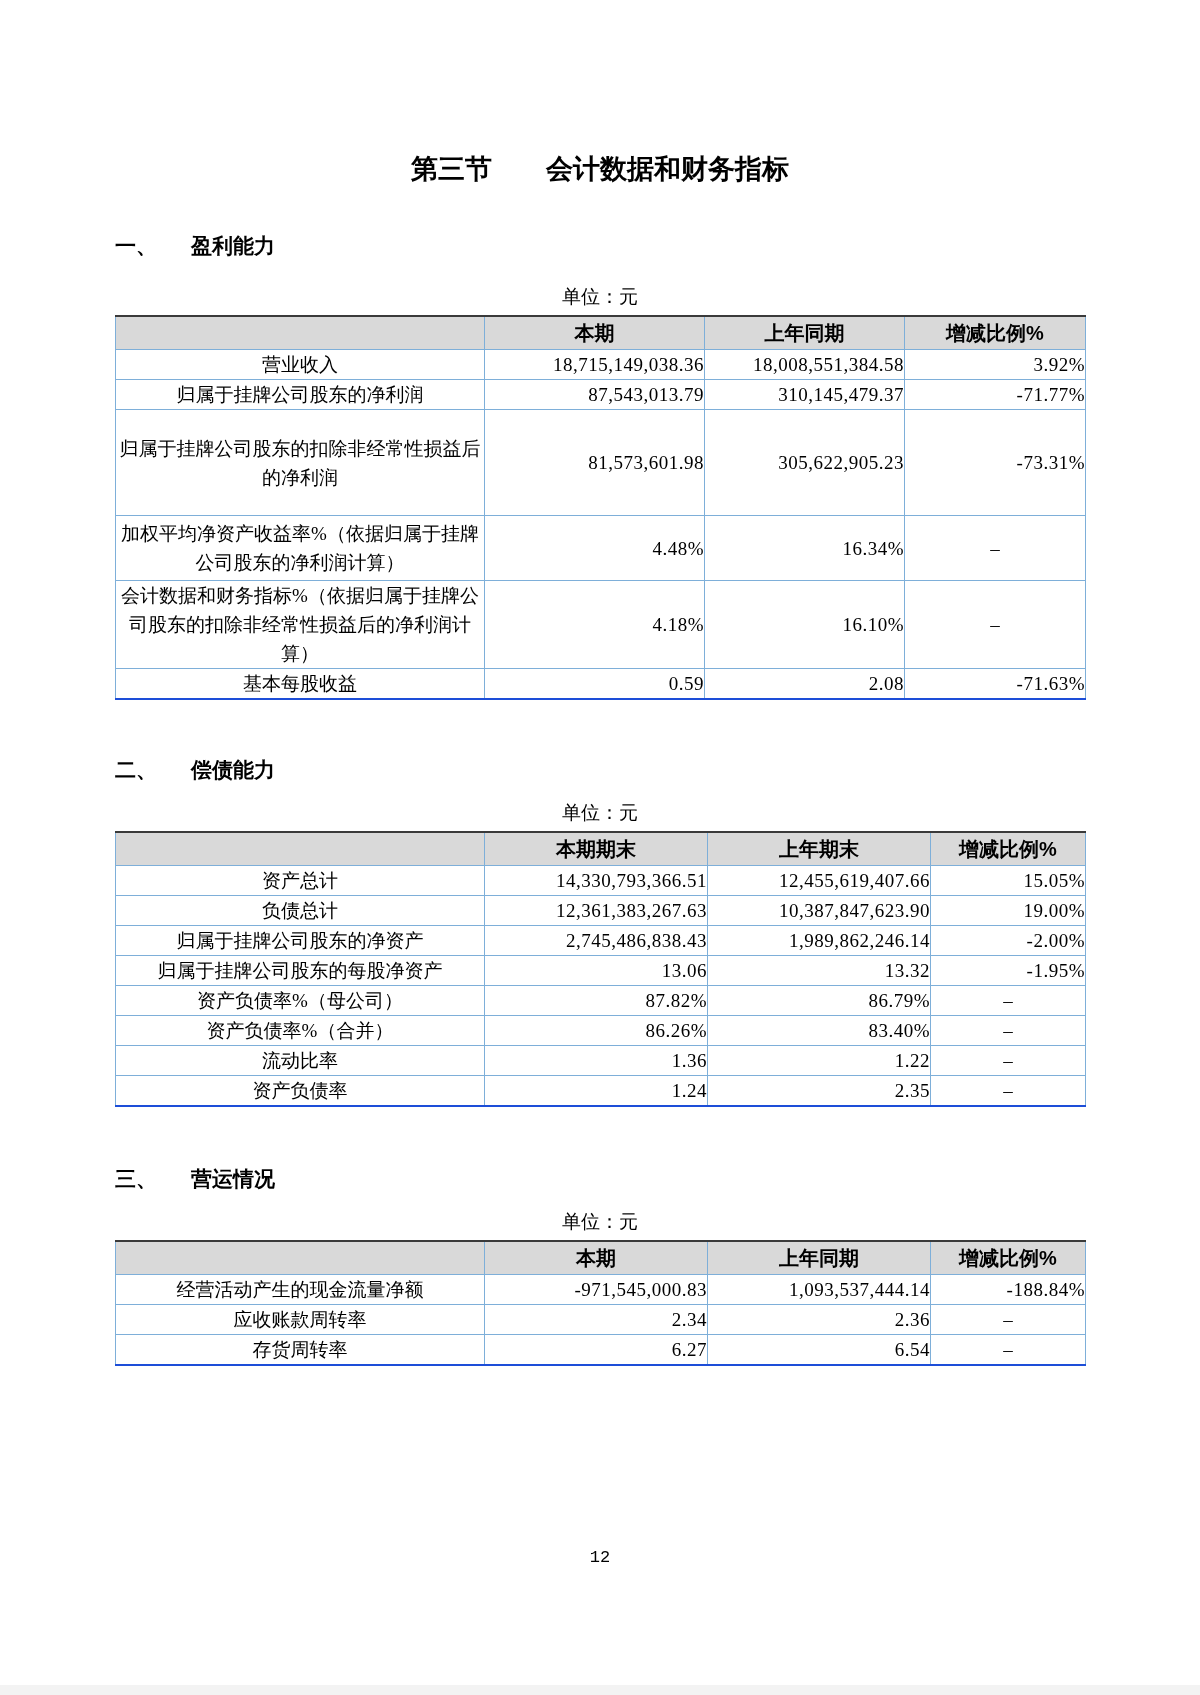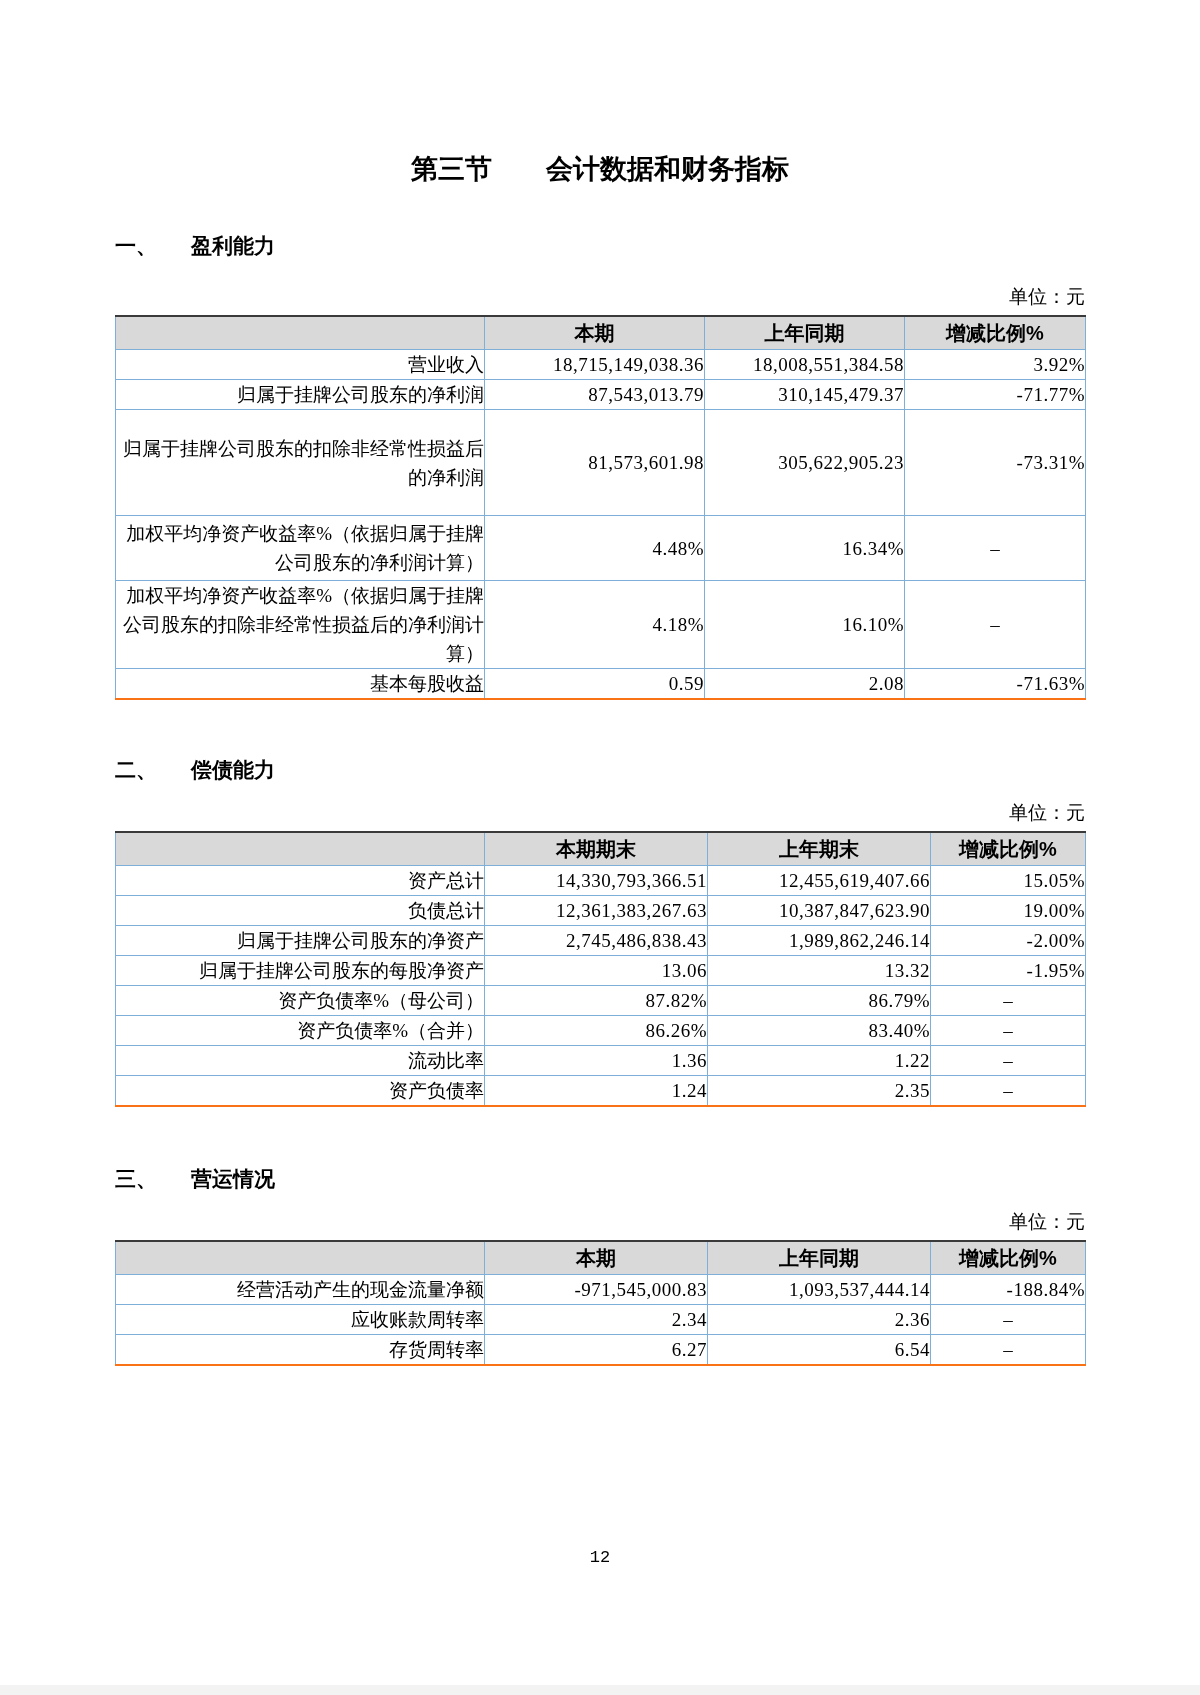--- a/index.html
+++ b/index.html
@@ -35,50 +35,50 @@
     font-family:"Liberation Sans","DejaVu Sans",sans-serif;
     font-weight:bold;
     font-size:21px;
     line-height:28px;
   }
   .sh-1{ margin-top:46px; }
   .sh-2{ margin-top:56px; }
   .sh-3{ margin-top:58px; }
   .section-num{ width:76px; flex:0 0 76px; }
   .unit-line{
-    text-align:right;
+    text-align:center;
     font-size:19px;
     line-height:26px;
     margin:16px 0 5px 0;
   }
   .unit-1{ margin-top:24px; }
   table.fin-table{
     width:970px;
     border-collapse:collapse;
     table-layout:fixed;
-    border-bottom:2px solid #f97316;
+    border-bottom:2px solid #1d4ed8;
   }
   table.fin-table th, table.fin-table td{
     border:1px solid #7eafd9;
     font-size:19px;
     line-height:29px;
     padding:0;
     vertical-align:middle;
     overflow:hidden;
   }
   table.fin-table th{
     background:#d9d9d9;
     font-family:"Liberation Sans","DejaVu Sans",sans-serif;
     font-weight:bold;
     font-size:20px;
     border-top:2px solid #3a3a3a;
     height:32px;
     text-align:center;
   }
-  td.c-label{ text-align:right; padding:0 40px 0 9px; }
+  td.c-label{ text-align:center; padding:0 40px 0 9px; }
   td.v-top{ vertical-align:top; padding-top:3px; }
   td.c-num{ text-align:right; padding-right:9px; letter-spacing:0.5px; }
   td.c-mid{ text-align:center; }
   td.dash-top{ text-align:center; vertical-align:top; padding-top:1px; }
   tr.r28{ height:28px; }
   tr.r29{ height:29px;margin-top:40px; }
   tr.r106{ height:106px; }
   tr.r65{ height:65px; }
   tr.r87{ height:87px; }
   .page-number{
@@ -138,21 +138,21 @@
             <td class="c-num">305,622,905.23</td>
             <td class="c-num">-73.31%</td>
           </tr>
           <tr class="r65">
             <td class="c-label v-top">加权平均净资产收益率%（依据归属于挂牌公司股东的净利润计算）</td>
             <td class="c-num">4.48%</td>
             <td class="c-num">16.34%</td>
             <td class="dash-top">–</td>
           </tr>
           <tr class="r87">
-            <td class="c-label v-top">加权平均净资产收益率%（依据归属于挂牌公司股东的扣除非经常性损益后的净利润计算）</td>
+            <td class="c-label v-top">会计数据和财务指标%（依据归属于挂牌公司股东的扣除非经常性损益后的净利润计算）</td>
             <td class="c-num">4.18%</td>
             <td class="c-num">16.10%</td>
             <td class="dash-top">–</td>
           </tr>
           <tr class="r28">
             <td class="c-label">基本每股收益</td>
             <td class="c-num">0.59</td>
             <td class="c-num">2.08</td>
             <td class="c-num">-71.63%</td>
           </tr>

